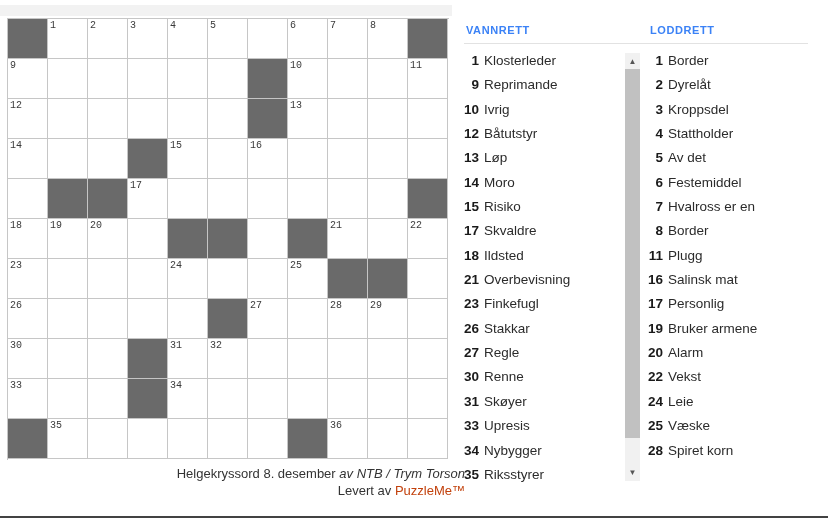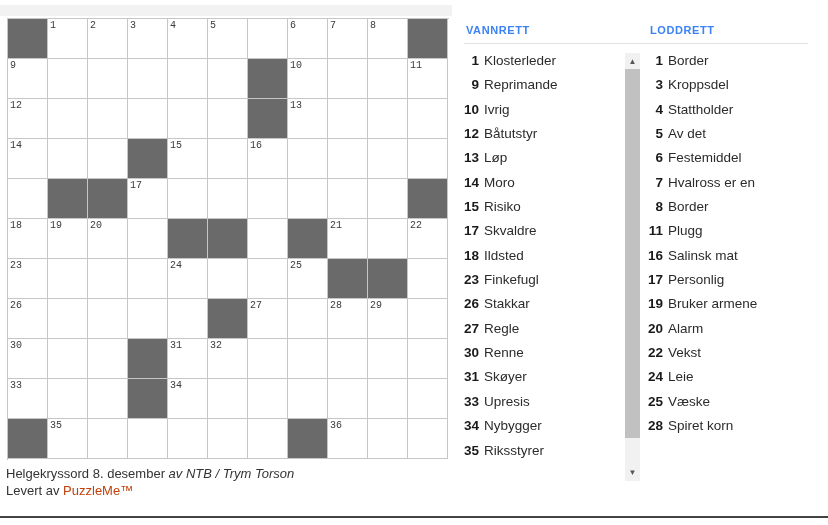--- a/index.html
+++ b/index.html
@@ -38,22 +38,22 @@
   .cell.black { background: #6a6a6a; }
   .cellnum {
     position: absolute; top: 1px; left: 2px;
     font-family: "Liberation Mono", monospace;
     font-size: 10px; line-height: 11px; color: #3a3a3a;
     letter-spacing: 0px;
   }
 
   
   .caption {
-    position: absolute; left: 6px; top: 466px; width: 441px;
-    text-align: left;
+    position: absolute; left: 24px; top: 466px; width: 441px;
+    text-align: right;
     font-size: 13px; line-height: 16.5px; color: #333333;
   }
   .caption .it { font-style: italic; }
   .caption .link { color: #c2410c; cursor: pointer; }
 
   
   .panel { position: absolute; top: 24px; }
   .panel-across { left: 464px; width: 184px; }
   .panel-down   { left: 648px; width: 160px; }
   .panel-title {
@@ -310,20 +310,21 @@
   <div class="clue-list">
       <div class="clue"><span class="clue-num">1</span><span class="clue-text">Klosterleder</span></div>
       <div class="clue"><span class="clue-num">9</span><span class="clue-text">Reprimande</span></div>
       <div class="clue"><span class="clue-num">10</span><span class="clue-text">Ivrig</span></div>
       <div class="clue"><span class="clue-num">12</span><span class="clue-text">Båtutstyr</span></div>
       <div class="clue"><span class="clue-num">13</span><span class="clue-text">Løp</span></div>
       <div class="clue"><span class="clue-num">14</span><span class="clue-text">Moro</span></div>
       <div class="clue"><span class="clue-num">15</span><span class="clue-text">Risiko</span></div>
       <div class="clue"><span class="clue-num">17</span><span class="clue-text">Skvaldre</span></div>
       <div class="clue"><span class="clue-num">18</span><span class="clue-text">Ildsted</span></div>
+      <div class="clue"><span class="clue-num">21</span><span class="clue-text">Overbevisning</span></div>
       <div class="clue"><span class="clue-num">23</span><span class="clue-text">Finkefugl</span></div>
       <div class="clue"><span class="clue-num">26</span><span class="clue-text">Stakkar</span></div>
       <div class="clue"><span class="clue-num">27</span><span class="clue-text">Regle</span></div>
       <div class="clue"><span class="clue-num">30</span><span class="clue-text">Renne</span></div>
       <div class="clue"><span class="clue-num">31</span><span class="clue-text">Skøyer</span></div>
       <div class="clue"><span class="clue-num">33</span><span class="clue-text">Upresis</span></div>
       <div class="clue"><span class="clue-num">34</span><span class="clue-text">Nybygger</span></div>
       <div class="clue"><span class="clue-num">35</span><span class="clue-text">Riksstyrer</span></div>
     </div>
 </div>
@@ -337,20 +338,21 @@
   <div class="sb-btn down">
       <span>▼</span>
     </div>
 </div>
 
 <div class="panel panel-down">
   <div class="panel-title">LODDRETT</div>
   <div class="panel-divider"></div>
   <div class="clue-list">
       <div class="clue"><span class="clue-num">1</span><span class="clue-text">Border</span></div>
+      <div class="clue"><span class="clue-num">2</span><span class="clue-text">Dyrelåt</span></div>
       <div class="clue"><span class="clue-num">3</span><span class="clue-text">Kroppsdel</span></div>
       <div class="clue"><span class="clue-num">4</span><span class="clue-text">Stattholder</span></div>
       <div class="clue"><span class="clue-num">5</span><span class="clue-text">Av det</span></div>
       <div class="clue"><span class="clue-num">6</span><span class="clue-text">Festemiddel</span></div>
       <div class="clue"><span class="clue-num">7</span><span class="clue-text">Hvalross er en</span></div>
       <div class="clue"><span class="clue-num">8</span><span class="clue-text">Border</span></div>
       <div class="clue"><span class="clue-num">11</span><span class="clue-text">Plugg</span></div>
       <div class="clue"><span class="clue-num">16</span><span class="clue-text">Salinsk mat</span></div>
       <div class="clue"><span class="clue-num">17</span><span class="clue-text">Personlig</span></div>
       <div class="clue"><span class="clue-num">19</span><span class="clue-text">Bruker armene</span></div>

